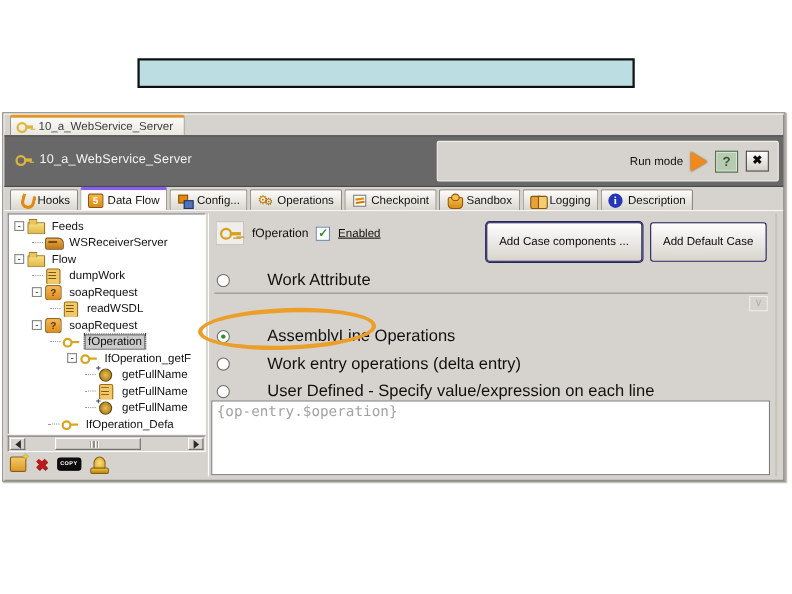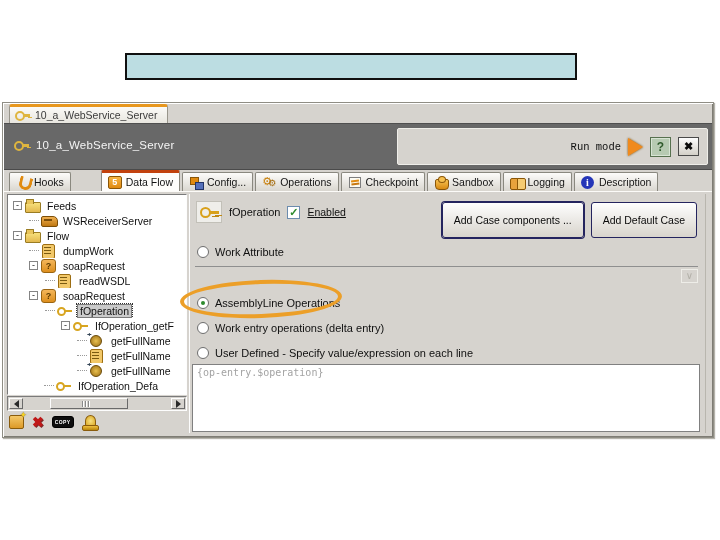--- a/index.html
+++ b/index.html
@@ -23,21 +23,21 @@
 
   
   .dark-header { position:absolute; left:1px; right:1px; top:20px; height:47px;
     background:#686868; border-top:1px solid #4f4f4f; border-bottom:1px solid #4a4a4a; }
   .title-row { position:absolute; left:10px; top:15px; display:flex; align-items:center; gap:6px;
     color:#f4f4f4; font-size:11.5px; letter-spacing:.2px; }
 
   .run-strip { position:absolute; left:393px; right:4px; top:4px; bottom:4px;
     background:#d6d3ce; border:1px solid #efeee9; border-radius:2px;
     display:flex; align-items:center; justify-content:flex-end; gap:7px; padding:0 8px; }
-  .run-label { color:#101010; font-size:10.5px;font-family:Liberation Mono, monospace; }
+  .run-label { color:#101010; font-size:10.5px; }
   .run-combo { width:176px; height:20px; background:#fff; border:1px solid #7f9db9;
     display:flex; align-items:center; gap:5px; padding-left:4px; overflow:hidden; }
   .run-combo .tri { width:0; height:0; border-left:10px solid #f08a1d;
     border-top:6px solid transparent; border-bottom:6px solid transparent;
     filter:drop-shadow(0 0 1px #8a4e00); flex:none; }
   .run-combo .val { font-size:10px; color:#111; white-space:nowrap; }
   .run-combo .drop { margin-left:auto; width:16px; height:18px; flex:none;
     background:linear-gradient(#fefefe,#cfccc4); border-left:1px solid #9a988f;
     text-align:center; line-height:17px; font-size:9px; color:#3b5a7a; }
   .play-btn { width:0; height:0; border-left:15px solid #f08a1d;
@@ -50,21 +50,21 @@
     border:1px solid #4a4a4a; color:#0a0a0a; font-weight:bold; font-size:11px;
     text-align:center; line-height:17px; }
 
   
   .tab-bar { position:absolute; left:1px; right:1px; top:67px; height:22px;
     display:flex; align-items:flex-end; gap:2px; padding:0 0 0 5px;
     background:#d6d3ce; border-bottom:1px solid #fcfbf8; }
   .tab { height:19px; display:flex; align-items:center; gap:4px; padding:0 6px;
     background:linear-gradient(#fdfcfa,#d9d6cf); border:1px solid #8a887f; border-bottom:none;
     border-radius:2px 2px 0 0; font-size:10.5px; color:#141414; white-space:nowrap; }
-  .tab.selected { height:21px; background:#fefdfb; border-top:3px solid #c2410c; font-size:10.5px;margin-left:28px; }
+  .tab.selected { height:21px; background:#fefdfb; border-top:3px solid #8b5cf6; font-size:10.5px; }
 
   
   .content { position:absolute; left:1px; right:1px; top:89px; bottom:1px; background:#d6d3ce; }
 
   
   .left-panel { position:absolute; left:3px; top:2px; width:180px; bottom:3px; }
   .tree-box { position:absolute; left:0; right:0; top:0; bottom:38px; background:#ffffff;
     border:1px solid; border-color:#7a7a7a #fdfdfd #fdfdfd #7a7a7a; overflow:hidden; padding-top:3px; }
   .trow { height:15px; display:flex; align-items:center; white-space:nowrap; overflow:hidden; }
   .trow .lbl { padding:0 2px; font-size:10.5px; color:#101010; }
@@ -104,32 +104,32 @@
   .chk-lbl { font-size:10.5px;text-decoration:underline; }
 
   .btn-row { position:absolute; top:8px; right:8px; display:flex; gap:7px; }
   .push-btn { height:36px; padding:0 11px; font-size:10.5px; color:#0a0a0a;
     background:linear-gradient(#fefefe,#d8d4cc); border:1px solid #24245e; border-radius:3px; }
   .push-btn.default { box-shadow:0 0 0 1px #24245e; }
 
   .radio-row { position:absolute; left:7px; display:flex; align-items:center; gap:6px; }
   .radio { width:12px; height:12px; border:1px solid #6e6e6e; border-radius:50%; background:#fff; position:relative; flex:none; }
   .radio.on::after { content:""; position:absolute; left:3px; top:3px; width:4px; height:4px; border-radius:50%; background:#2e8b2e; }
-  .radio-lbl { font-size:11px; color:#101010; }
+  .radio-lbl { font-size:15px; color:#101010;margin-left:28px; }
 
   .flat-combo { position:absolute; left:5px; right:7px; top:72px; height:17px; border-top:1px solid #8f8f8f; }
   .flat-combo .cbtn { position:absolute; right:0; top:2px; width:17px; height:14px; background:#d6d3ce;
     border:1px solid #eeede8; color:#b2b0a8; text-align:center; line-height:12px; font-size:10px; }
 
   .annot-ellipse { position:absolute; left:-10px; top:86px; width:162px; height:38px;
     border:4px solid #ec9f28; border-radius:50%; transform:rotate(-2deg); pointer-events:none; z-index:5; }
 
   .expr-area { position:absolute; left:2px; right:5px; top:170px; height:68px;
     background:#fff; border:1px solid #808080; resize:none;
-    font-family:"DejaVu Sans Mono", monospace; font-size:10px; color:#a3a3a3; padding:2px 4px; }
+    font-family:"DejaVu Sans Mono", monospace; font-size:13px; color:#a3a3a3; padding:2px 4px; }
 
   
   .ikey { width:16px; height:12px; position:relative; display:inline-block; flex:none; }
   .ikey::before { content:""; position:absolute; left:0; top:2px; width:6px; height:6px;
     border:2px solid #dfb53e; border-radius:50%; }
   .ikey::after { content:""; position:absolute; left:9px; top:5px; width:6px; height:3px;
     background:#dfb53e; box-shadow:3px 2px 0 -1px #dfb53e; }
 
   .ti { width:14px; height:13px; position:relative; flex:none; }
   .ti-hook::before { content:""; position:absolute; left:3px; top:1px; width:7px; height:10px;

